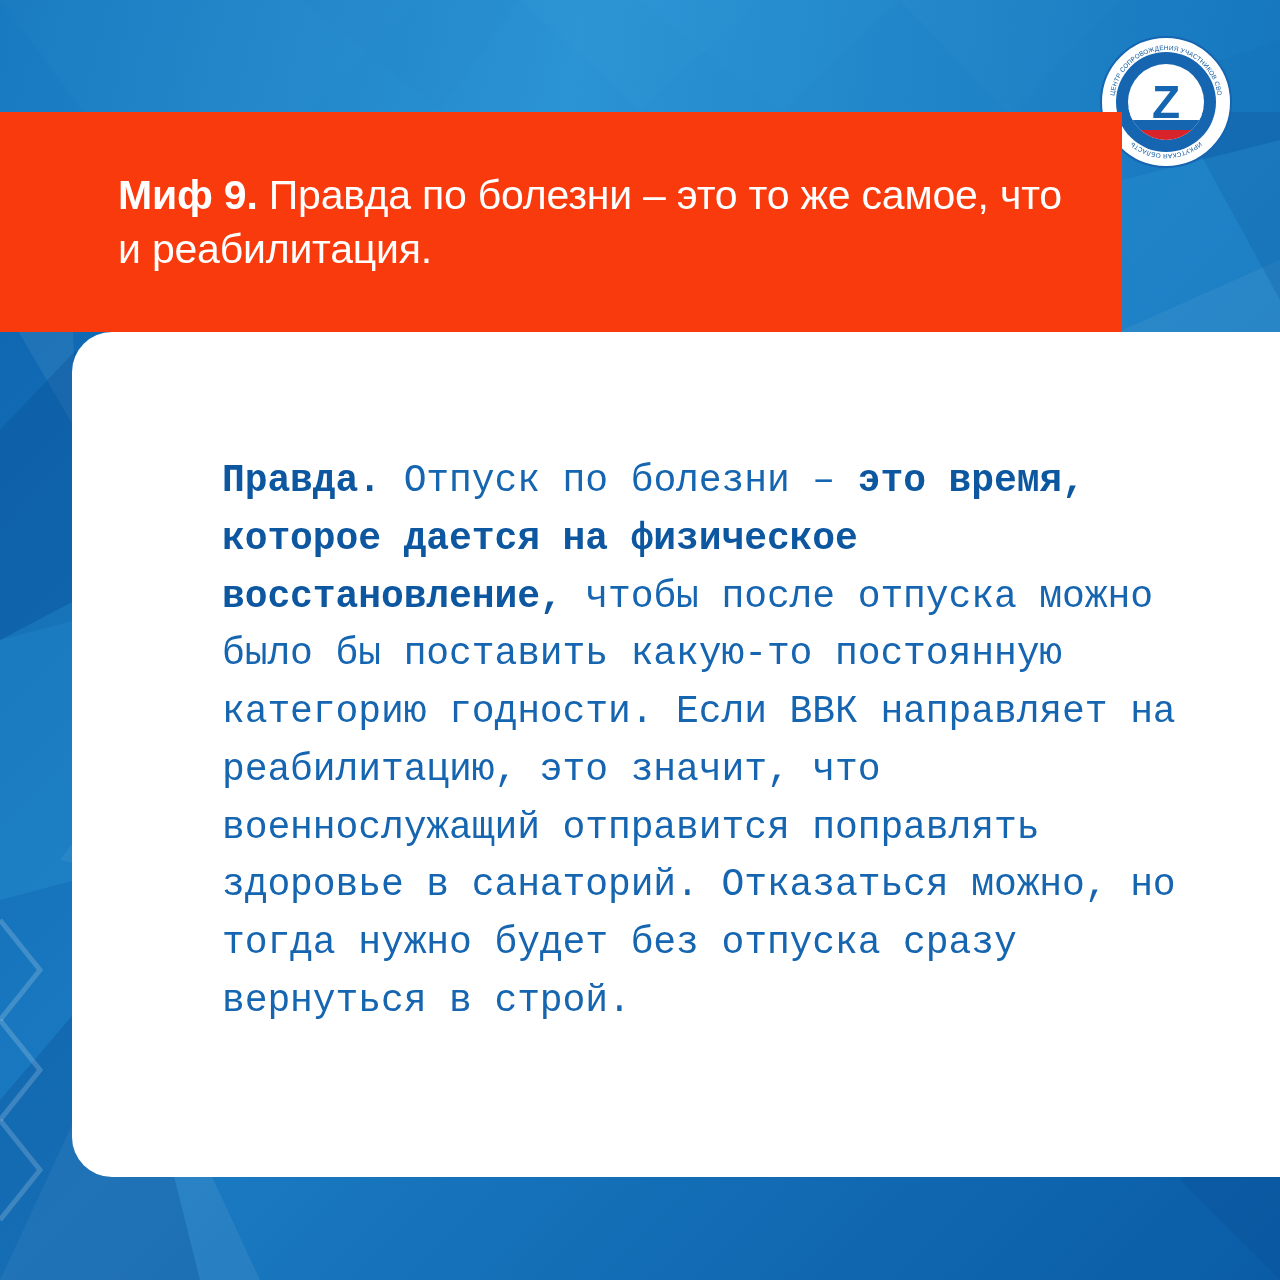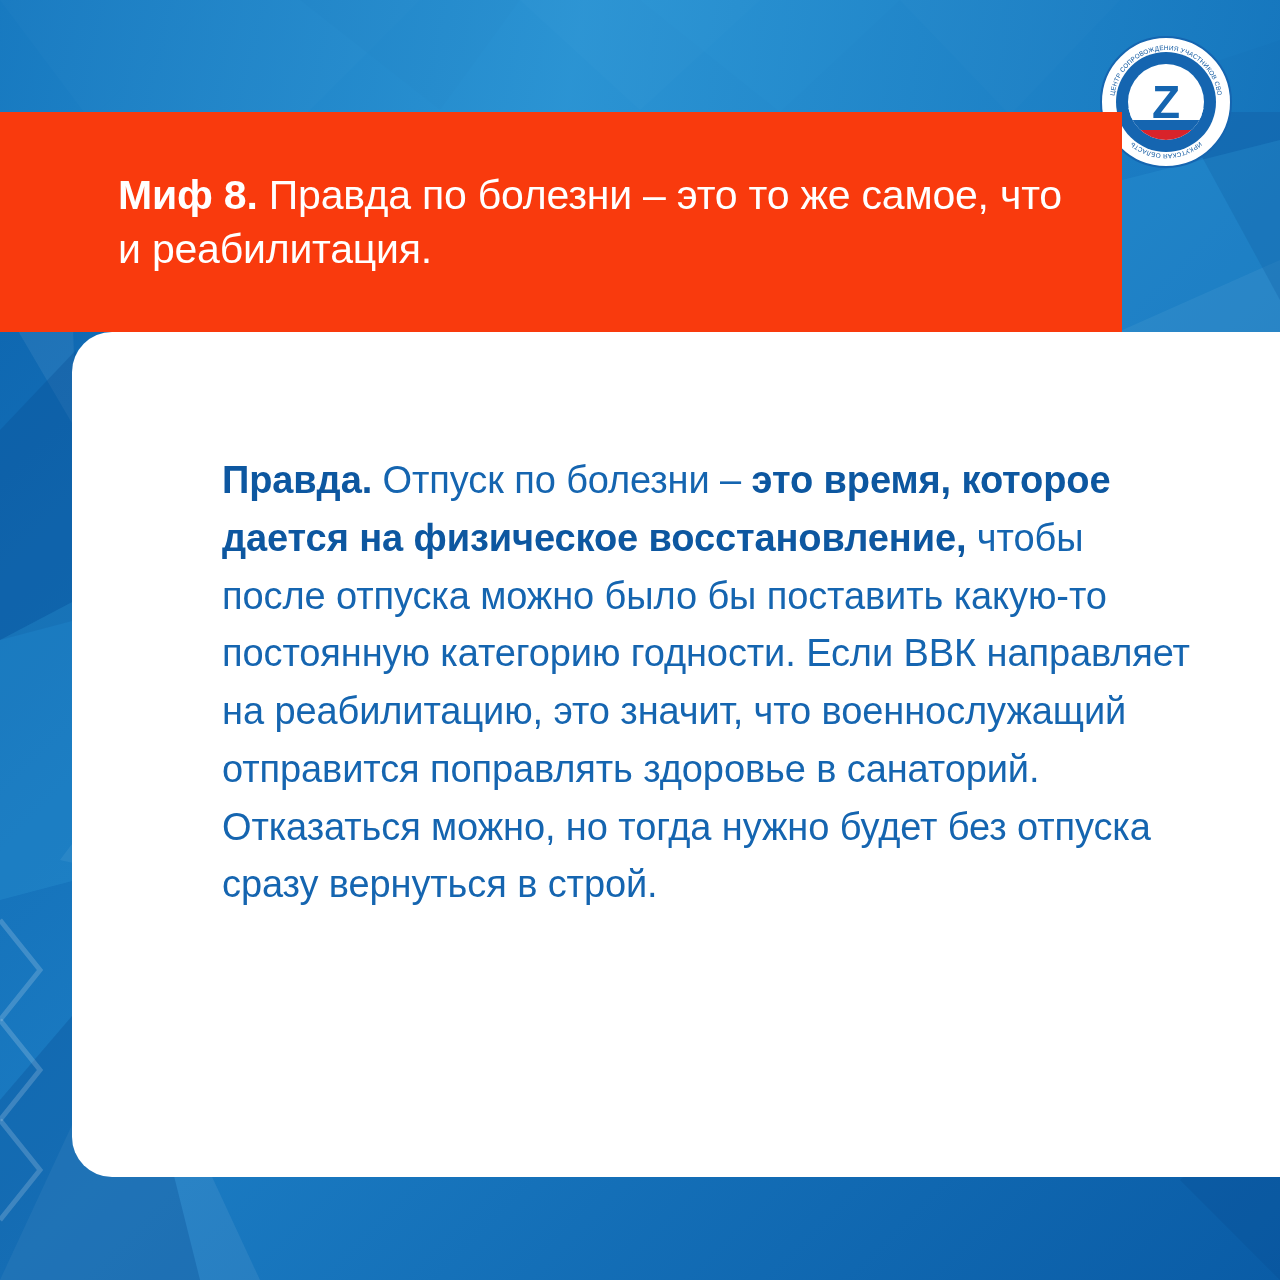--- a/index.html
+++ b/index.html
@@ -76,20 +76,21 @@
     border-bottom-left-radius: 40px;
     box-sizing: border-box;
     padding: 120px 90px 40px 150px;
   }
 
   .truth-text {
     color: #1565b0;
     font-size: 38px;
     line-height: 1.52;
     letter-spacing: -0.1px;
+    font-family: Liberation Mono, monospace;
   }
   .truth-text .lead {
     font-weight: bold;
     color: #0d57a0;
   }
   .truth-text .strong {
     font-weight: bold;
     color: #0d57a0;
   }
 
@@ -227,21 +228,21 @@
         <div class="emblem-stripe-white"></div>
         <div class="emblem-stripe-blue"></div>
         <div class="emblem-stripe-red"></div>
         <span class="emblem-z">Z</span>
       </div>
     </div>
   </div>
 
   <div class="myth-banner">
     <div class="myth-text">
-      <b>Миф 8.</b><span> Правда по болезни – это то же самое, что и реабилитация.</span>
+      <b>Миф 9.</b><span> Правда по болезни – это то же самое, что и реабилитация.</span>
     </div>
   </div>
 
   <div class="card">
     <div class="truth-text">
       <span class="lead">Правда.</span><span> Отпуск по болезни – </span><span class="strong">это время, которое дается на физическое восстановление,</span><span> чтобы после отпуска можно было бы поставить какую-то постоянную категорию годности. Если ВВК направляет на реабилитацию, это значит, что военнослужащий отправится поправлять здоровье в санаторий. Отказаться можно, но тогда нужно будет без отпуска сразу вернуться в строй.</span>
     </div>
   </div>
 
 </div>

